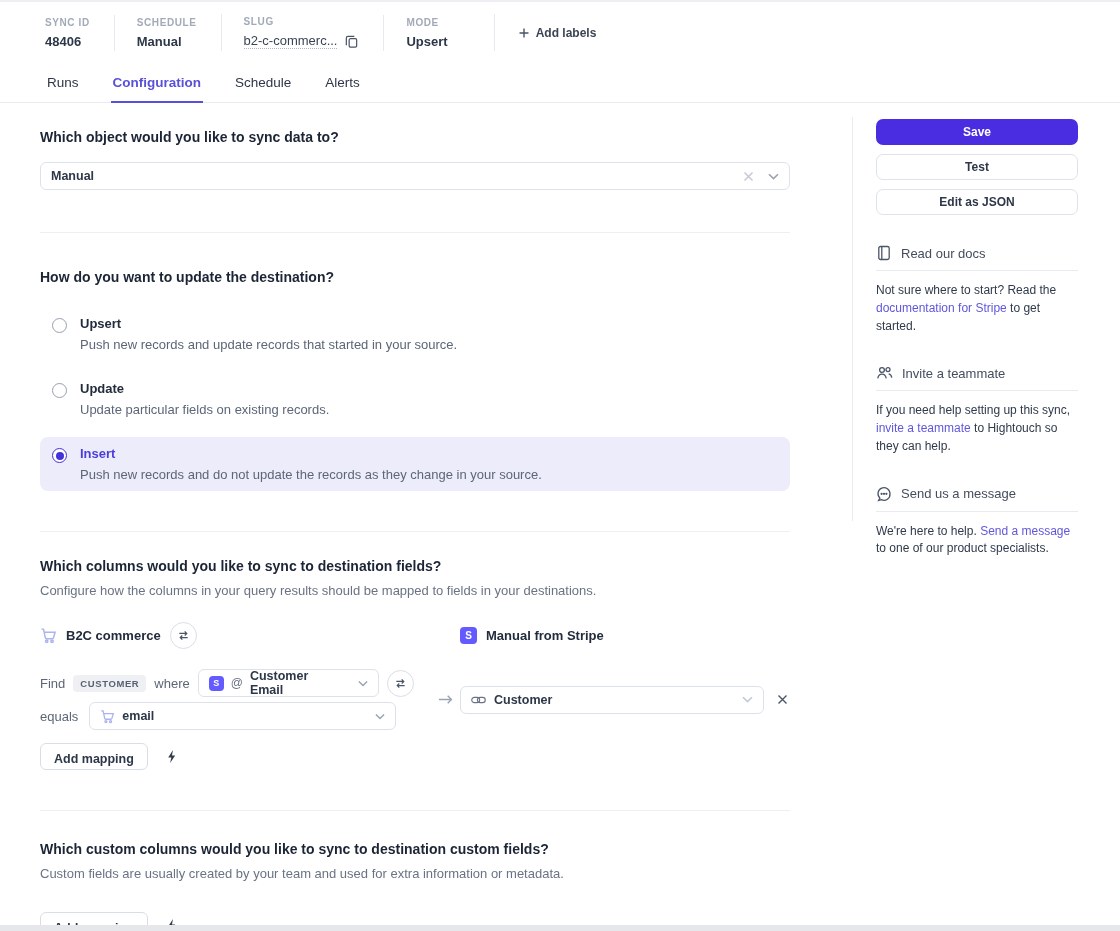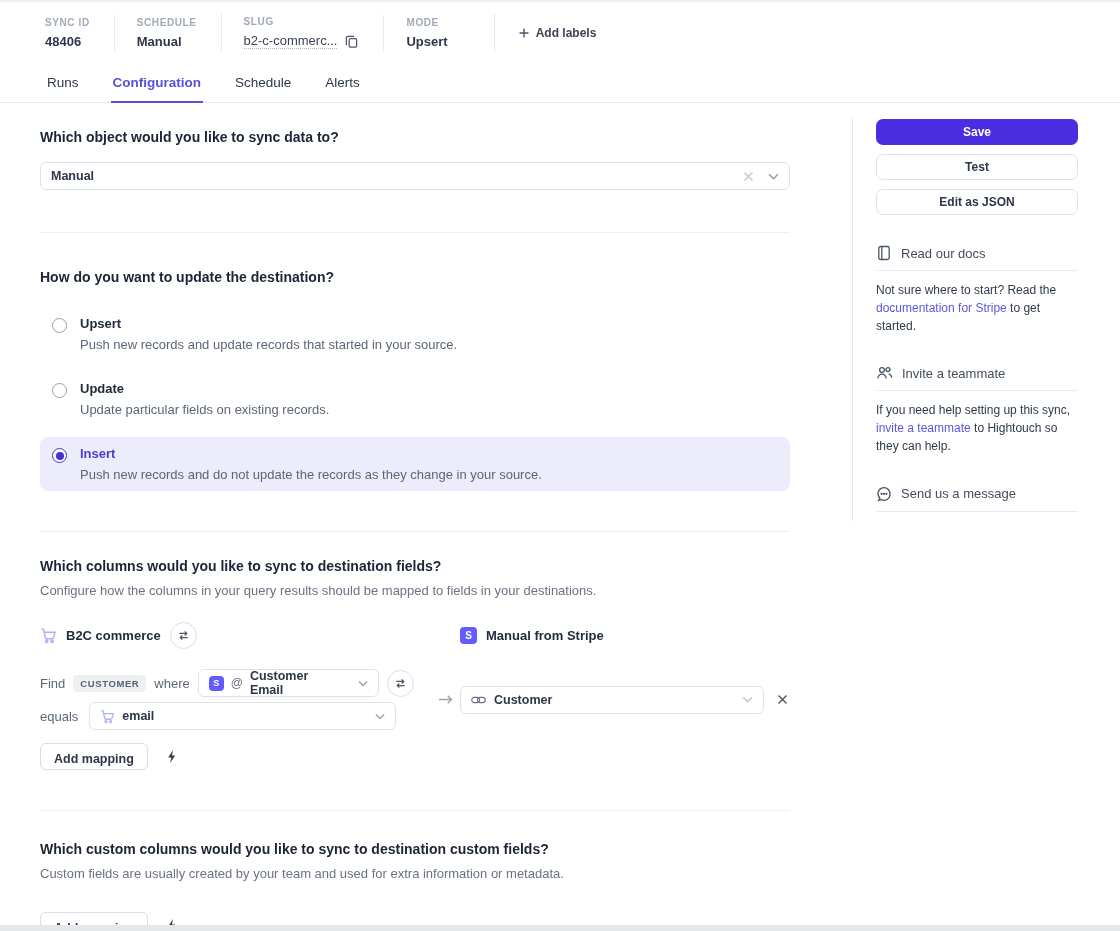--- a/index.html
+++ b/index.html
@@ -379,17 +379,22 @@
           <svg width="16" height="16" viewBox="0 0 16 16" fill="none" stroke="#4a5568" stroke-width="1.3">
               <path d="M14 7.8A6 6 0 1 0 3.9 12.1L2.6 14.4l2.8-.7A6 6 0 0 0 14 7.8z"></path>
               <circle cx="5.6" cy="7.8" r="0.5" fill="#4a5568"></circle>
               <circle cx="8" cy="7.8" r="0.5" fill="#4a5568"></circle>
               <circle cx="10.4" cy="7.8" r="0.5" fill="#4a5568"></circle>
             </svg>
         </span>
         <span class="help-title">Send us a message</span>
       </div>
       <div class="help-hr"></div>
+      <p class="help-text">
+        <span>We're here to help.</span>
+        <span class="lnk">Send a message</span>
+        <span>to one of our product specialists.</span>
+      </p>
     </div>
   </aside>
 </div>
 
 <div class="bottom-strip"></div>
 
 </body></html>

